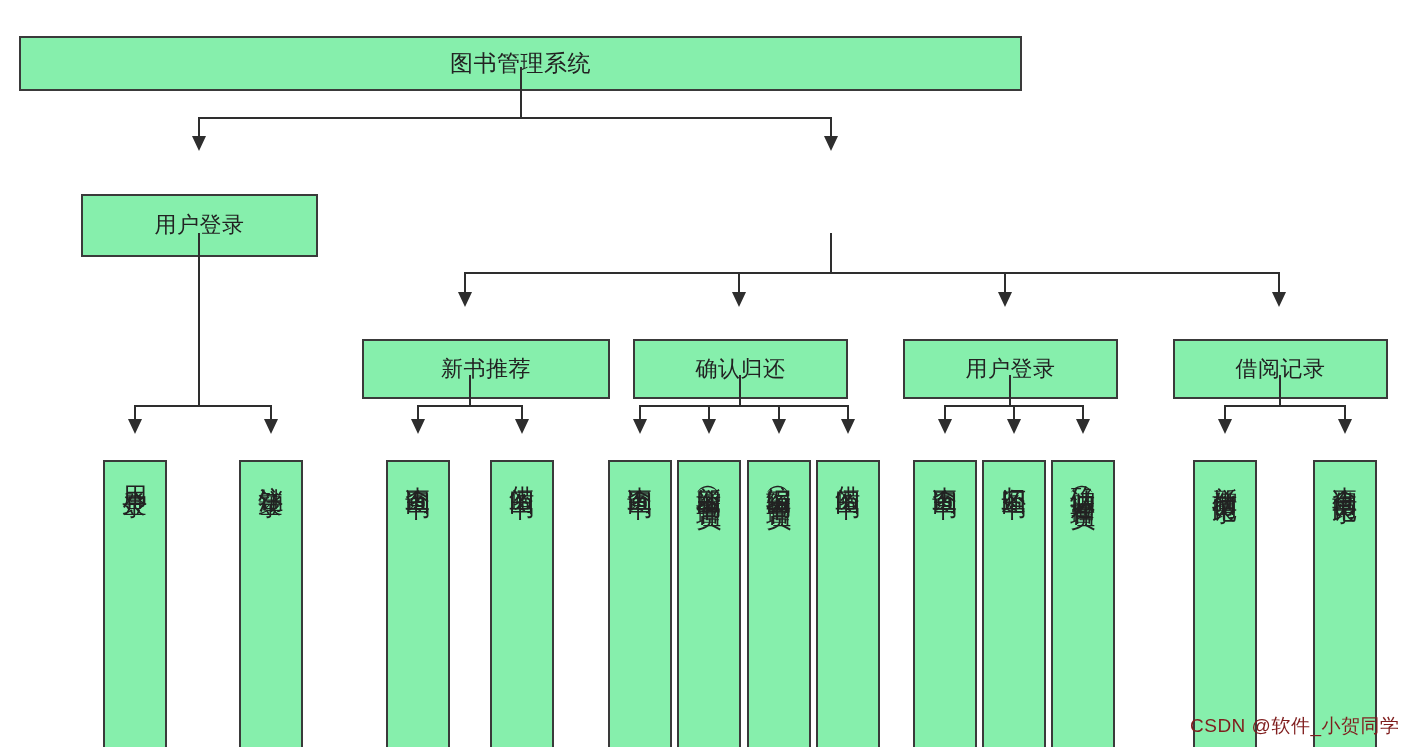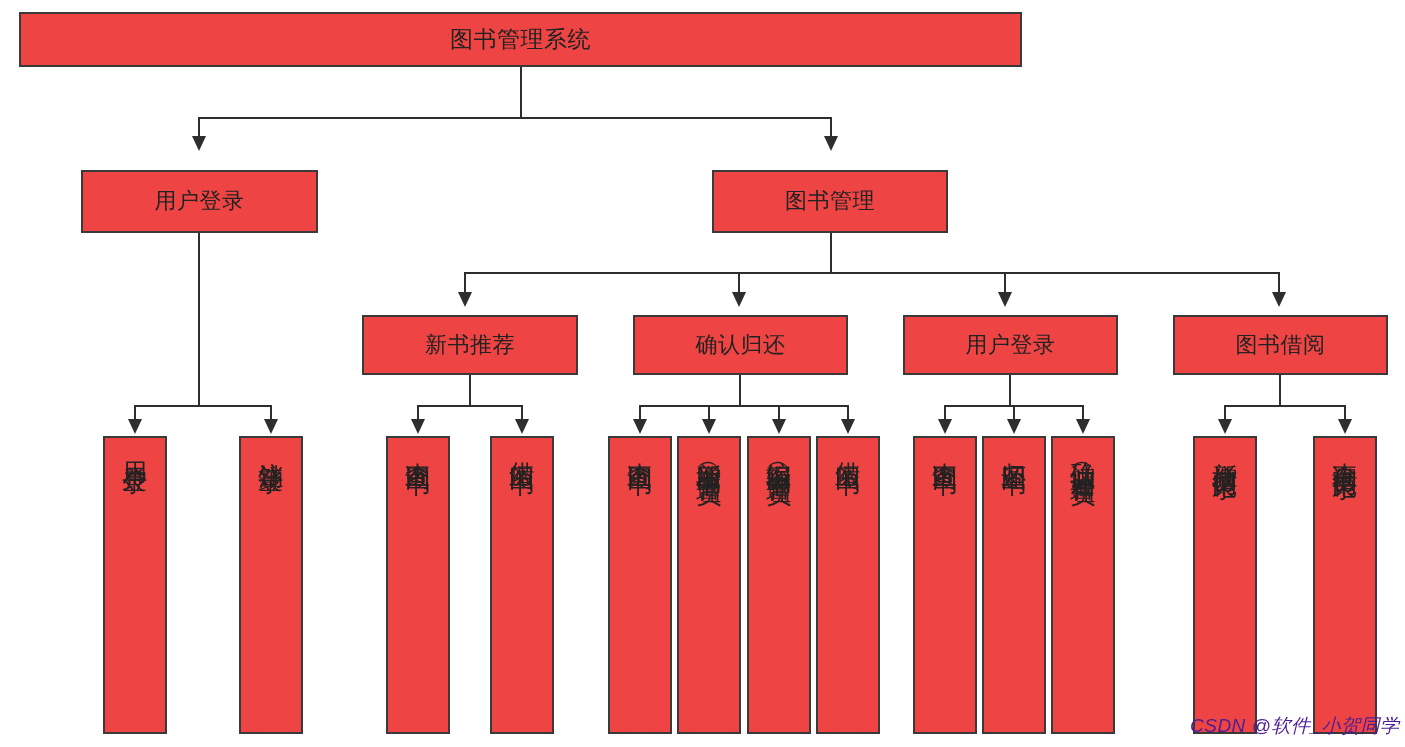--- a/index.html
+++ b/index.html
@@ -11,26 +11,27 @@
     position: relative;
     width: 1405px;
     height: 747px;
     background: #ffffff;
     font-family: "Liberation Sans", "DejaVu Sans", sans-serif;
     overflow: hidden;
   }
   .node {
     position: absolute;
     box-sizing: border-box;
-    background: #ef4444;
+    background: #86efac;
     border: 2px solid #3a3a3a;
     display: flex;
     align-items: center;
     justify-content: center;
     color: #222222;
+    margin-top: 24px;
   }
   .node-label {
     display: block;
     text-align: center;
     line-height: 1.12;
     letter-spacing: 0.5px;
     color: #222222;
   }
   
   .node.h .node-label {
@@ -68,26 +69,25 @@
   .arrow {
     position: absolute;
     width: 0;
     height: 0;
     border-left: 7px solid transparent;
     border-right: 7px solid transparent;
     border-top: 15px solid #2e2e2e;
   }
   .watermark {
     position: absolute;
-    color: #4c1d95;
+    color: #7f1d1d;
     font-size: 19px;
     white-space: nowrap;
     letter-spacing: 0.5px;
     font-family: "Liberation Sans", "DejaVu Sans", sans-serif;
-    font-style: italic;
   }
 </style>
 </head>
 <body>
 
 <div id="canvas">
 
   <div class="node h root" style="left:19px; top:12px; width:1003px; height:55px;">
     <span class="node-label">图书管理系统</span>
   </div>
@@ -96,53 +96,50 @@
   <div class="hline" style="left:198px; top:117px; width:634px;"></div>
   <div class="vline" style="left:198px; top:117px; height:22px;"></div>
   <div class="vline" style="left:830px; top:117px; height:22px;"></div>
   <div class="arrow" style="left:192px; top:136px;"></div>
   <div class="arrow" style="left:824px; top:136px;"></div>
 
   <div class="node h" style="left:81px; top:170px; width:237px; height:63px;">
     <span class="node-label">用户登录</span>
   </div>
 
-  <div class="node h" style="left:712px; top:170px; width:236px; height:63px;">
-    <span class="node-label">图书管理</span>
-  </div>
 
   <div class="vline" style="left:198px; top:233px; height:173px;"></div>
   <div class="hline" style="left:134px; top:405px; width:136px;"></div>
   <div class="vline" style="left:134px; top:405px; height:15px;"></div>
   <div class="vline" style="left:270px; top:405px; height:15px;"></div>
   <div class="arrow" style="left:128px; top:419px;"></div>
   <div class="arrow" style="left:264px; top:419px;"></div>
 
   <div class="vline" style="left:830px; top:233px; height:40px;"></div>
   <div class="hline" style="left:464px; top:272px; width:816px;"></div>
   <div class="vline" style="left:464px; top:272px; height:21px;"></div>
   <div class="vline" style="left:738px; top:272px; height:21px;"></div>
   <div class="vline" style="left:1004px; top:272px; height:21px;"></div>
   <div class="vline" style="left:1278px; top:272px; height:21px;"></div>
   <div class="arrow" style="left:458px; top:292px;"></div>
   <div class="arrow" style="left:732px; top:292px;"></div>
   <div class="arrow" style="left:998px; top:292px;"></div>
   <div class="arrow" style="left:1272px; top:292px;"></div>
 
-  <div class="node h" style="left:362px; top:315px; width:216px; height:60px;">
+  <div class="node h" style="left:362px; top:315px; width:248px; height:60px;">
     <span class="node-label">新书推荐</span>
   </div>
   <div class="node h" style="left:633px; top:315px; width:215px; height:60px;">
     <span class="node-label">确认归还</span>
   </div>
   <div class="node h" style="left:903px; top:315px; width:215px; height:60px;">
     <span class="node-label">用户登录</span>
   </div>
   <div class="node h" style="left:1173px; top:315px; width:215px; height:60px;">
-    <span class="node-label">图书借阅</span>
+    <span class="node-label">借阅记录</span>
   </div>
 
   <div class="vline" style="left:469px; top:375px; height:31px;"></div>
   <div class="hline" style="left:417px; top:405px; width:104px;"></div>
   <div class="vline" style="left:417px; top:405px; height:15px;"></div>
   <div class="vline" style="left:521px; top:405px; height:15px;"></div>
   <div class="arrow" style="left:411px; top:419px;"></div>
   <div class="arrow" style="left:515px; top:419px;"></div>
 
   <div class="vline" style="left:739px; top:375px; height:31px;"></div>

